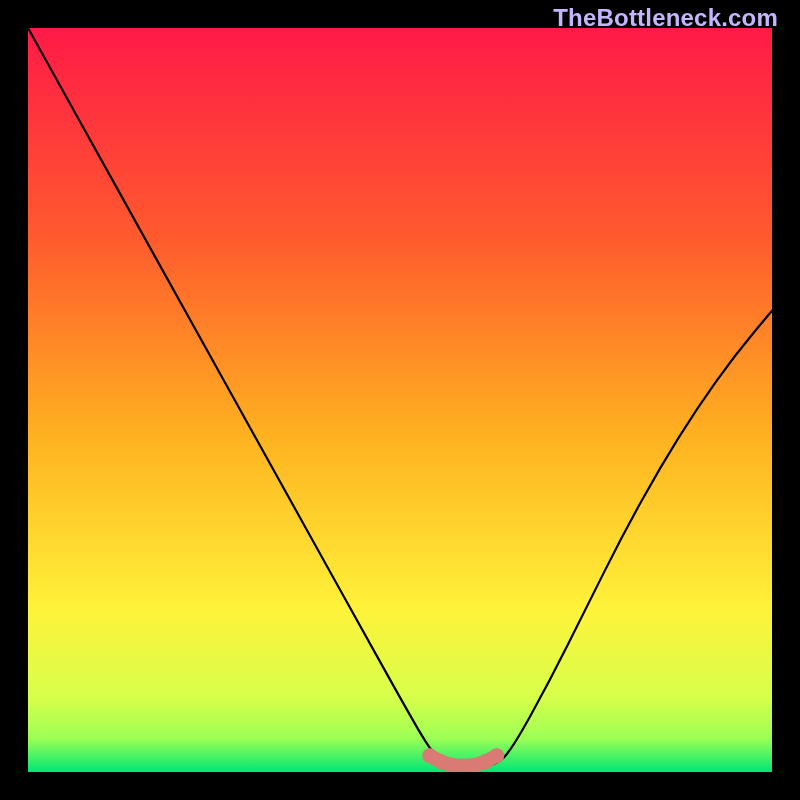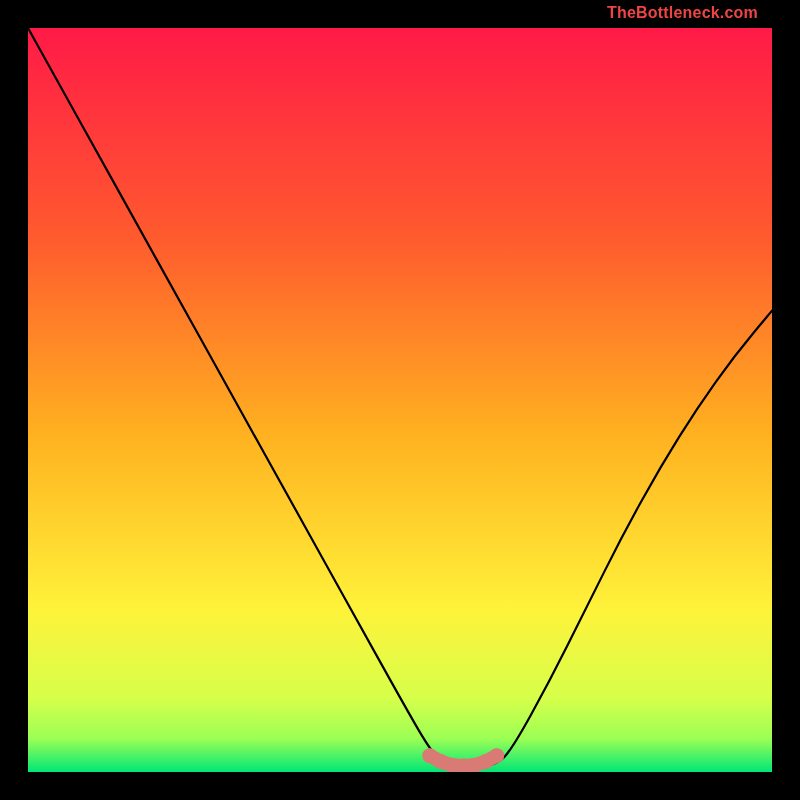--- a/index.html
+++ b/index.html
@@ -18,25 +18,25 @@
     height: 744px;
     overflow: hidden;
   }
   .gradient-bg {
     position: absolute;
     left: 0; top: 0; width: 100%; height: 100%;
   }
   .watermark {
     position: absolute;
     top: 4px;
-    right: 42px;
+    right: 22px;
     font-family: Arial, Helvetica, sans-serif;
-    font-size: 16px;
+    font-size: 24px;
     font-weight: bold;
-    color: #ef4444;
+    color: #c4b5fd;
     letter-spacing: 0.2px;
   }
   svg.curve {
     position: absolute;
     left: 0; top: 0;
     width: 100%; height: 100%;
   }
 </style>
 </head>
 <body>

